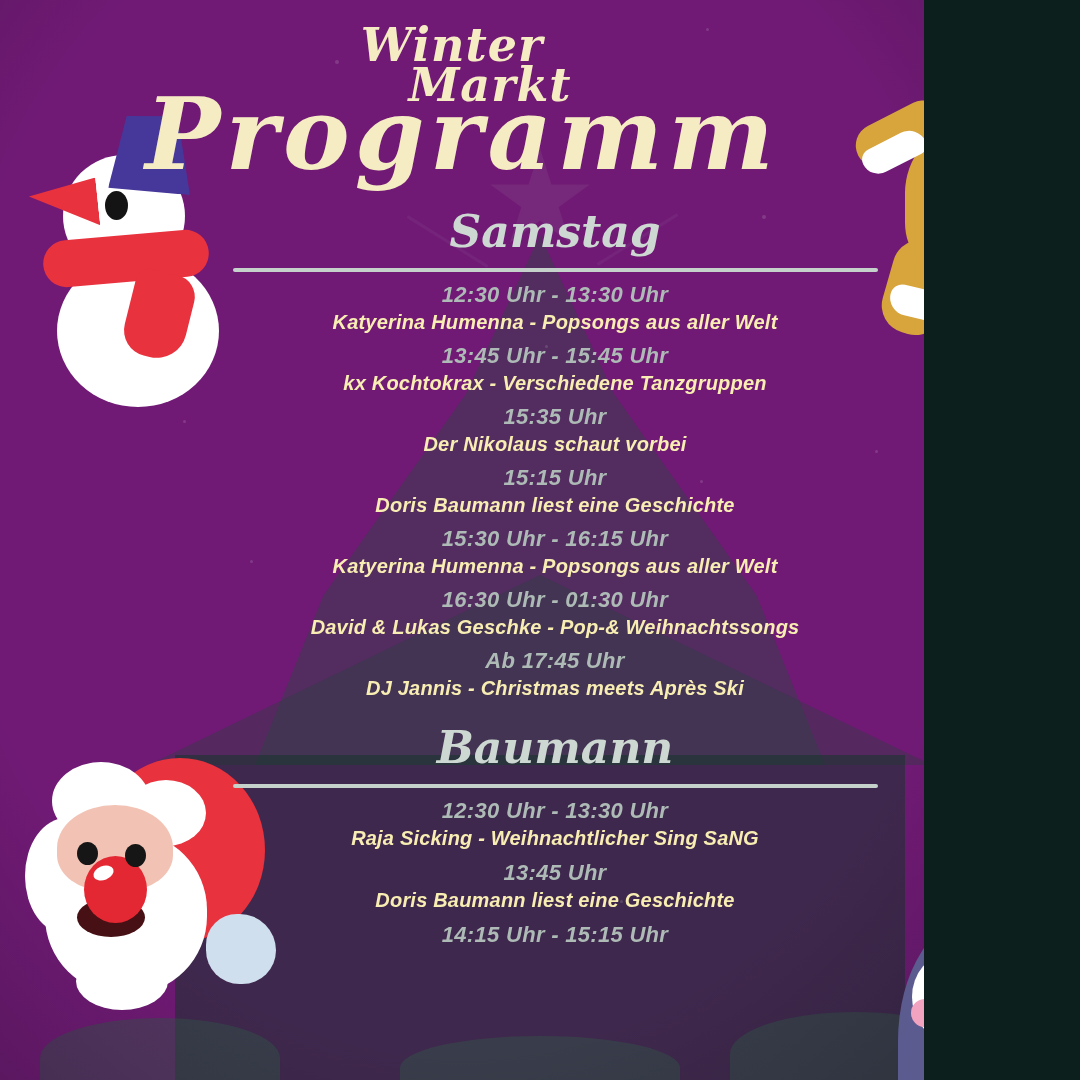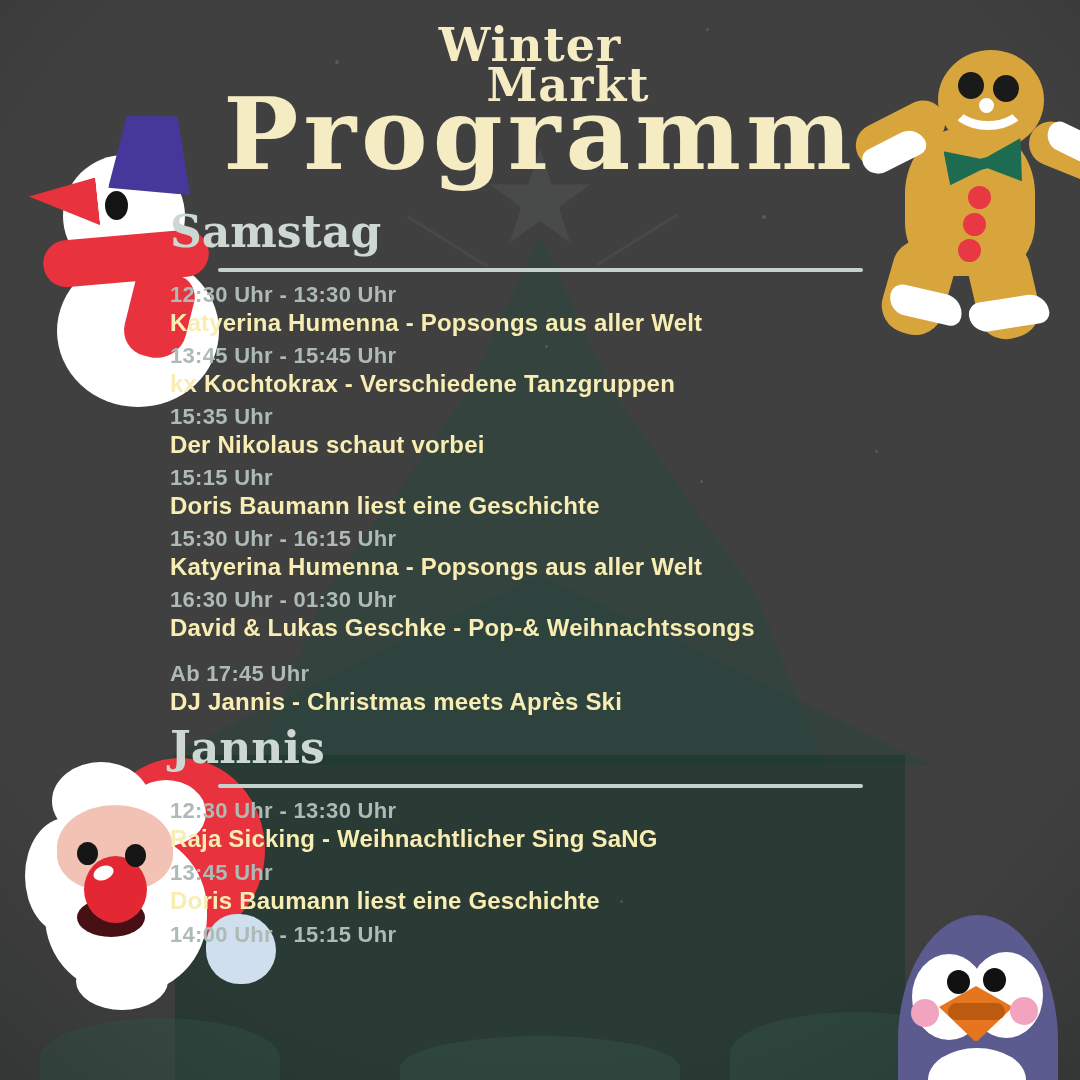--- a/index.html
+++ b/index.html
@@ -1,19 +1,20 @@
 <!DOCTYPE html>
 <html><head>
 <meta charset="utf-8">
 <style>
   html,body{margin:0;padding:0;background:#0d1f1c;}
   .poster{
-    position:relative;width:1080px;height:1080px;overflow:hidden;
-    background:#404040;
+    position:relative;width:924px;height:1080px;overflow:hidden;
+    background:#701a75;
     font-family:"Liberation Sans","DejaVu Sans",sans-serif;
+    font-style:italic;
   }
   
   .bg{position:absolute;z-index:0;}
   .bg-tree{left:255px;top:235px;width:570px;height:530px;
     background:rgba(36,74,62,.38);
     clip-path:polygon(50% 0,63% 30%,88% 68%,100% 100%,0 100%,12% 68%,37% 30%);}
   .bg-hut{left:95px;top:575px;width:890px;height:190px;background:rgba(33,68,57,.35);
     clip-path:polygon(50% 0,94% 100%,6% 100%);}
   .bg-hut-body{left:175px;top:755px;width:730px;height:325px;background:rgba(24,52,44,.55);}
   .bg-star{left:488px;top:148px;width:104px;height:104px;background:rgba(200,224,212,.07);
@@ -25,32 +26,32 @@
     background:radial-gradient(115% 115% at 50% 42%, rgba(0,0,0,0) 48%, rgba(4,13,11,.55) 100%);}
   
   .brand{position:absolute;left:0;width:100%;text-align:center;z-index:3;
     font-family:"DejaVu Serif","Liberation Serif",serif;font-weight:700;
     color:#f6ecc4;line-height:1;}
   .brand-l1{top:22px;font-size:46px;letter-spacing:1px;transform:translateX(-10px);}
   .brand-l2{top:62px;font-size:46px;letter-spacing:1px;transform:translateX(28px);}
   .title{position:absolute;top:84px;left:0;width:100%;text-align:center;z-index:3;
     font-family:"DejaVu Serif","Liberation Serif",serif;font-weight:700;
     font-size:100px;letter-spacing:5px;color:#f6ecc4;line-height:1;}
-  .day{position:absolute;left:170px;width:740px;z-index:3;text-align:left;}
+  .day{position:absolute;left:185px;width:740px;z-index:3;text-align:center;}
   #samstag{top:210px;}
   #sonntag{top:726px;}
   .day-heading{font-family:"DejaVu Serif","Liberation Serif",serif;font-weight:700;
     font-size:44px;line-height:1;color:#ccd8d1;margin:0;}
   .rule{width:645px;height:4px;margin:14px auto 10px auto;background:#c4d2cb;border-radius:2px;}
   .items{display:flex;flex-direction:column;gap:7px;}
   #samstag .items{gap:6px;}
-  #samstag .item:nth-child(7){margin-top:13px;}
+  #samstag .item:nth-child(7){}
   .item{display:flex;flex-direction:column;}
   .time{font-size:22px;line-height:26px;font-weight:700;color:#adbab5;letter-spacing:.3px;}
-  .event{font-size:24px;line-height:29px;font-weight:700;color:#f8edb2;letter-spacing:.2px;}
+  .event{font-size:20px;line-height:29px;font-weight:700;color:#f8edb2;letter-spacing:.2px;}
   
   .char{position:absolute;z-index:2;}
   .p{position:absolute;}
   
   #snowman{left:15px;top:105px;width:230px;height:302px;}
   .sm-ball{left:42px;top:150px;width:162px;height:152px;background:#fff;border-radius:50%;}
   .sm-head{left:48px;top:50px;width:122px;height:122px;background:#fff;border-radius:50%;}
   .sm-hat{left:95px;top:10px;width:82px;height:78px;background:#46389b;
     clip-path:polygon(18% 3%,80% 0,100% 100%,0 96%);transform:rotate(3deg);}
   .sm-nose{left:15px;top:76px;width:68px;height:48px;background:#e8323e;
@@ -179,33 +180,33 @@
           <div class="event">David &amp; Lukas Geschke - Pop-&amp; Weihnachtssongs</div>
         </div>
         <div class="item">
           <div class="time">Ab 17:45 Uhr</div>
           <div class="event">DJ Jannis - Christmas meets Après Ski</div>
         </div>
       </div>
   </section>
 
   <section class="day" id="sonntag">
-    <h2 class="day-heading">Jannis</h2>
+    <h2 class="day-heading">Baumann</h2>
     <div class="rule"></div>
     <div class="items">
         <div class="item">
           <div class="time">12:30 Uhr - 13:30 Uhr</div>
           <div class="event">Raja Sicking - Weihnachtlicher Sing SaNG</div>
         </div>
         <div class="item">
           <div class="time">13:45 Uhr</div>
           <div class="event">Doris Baumann liest eine Geschichte</div>
         </div>
         <div class="item">
-          <div class="time">14:00 Uhr - 15:15 Uhr</div>
+          <div class="time">14:15 Uhr - 15:15 Uhr</div>
         </div>
       </div>
   </section>
 
   <div class="char" id="snowman">
     <div class="p sm-ball"></div>
     <div class="p sm-head"></div>
     <div class="p sm-hat"></div>
     <div class="p sm-nose"></div>
     <div class="p sm-eye"></div>

